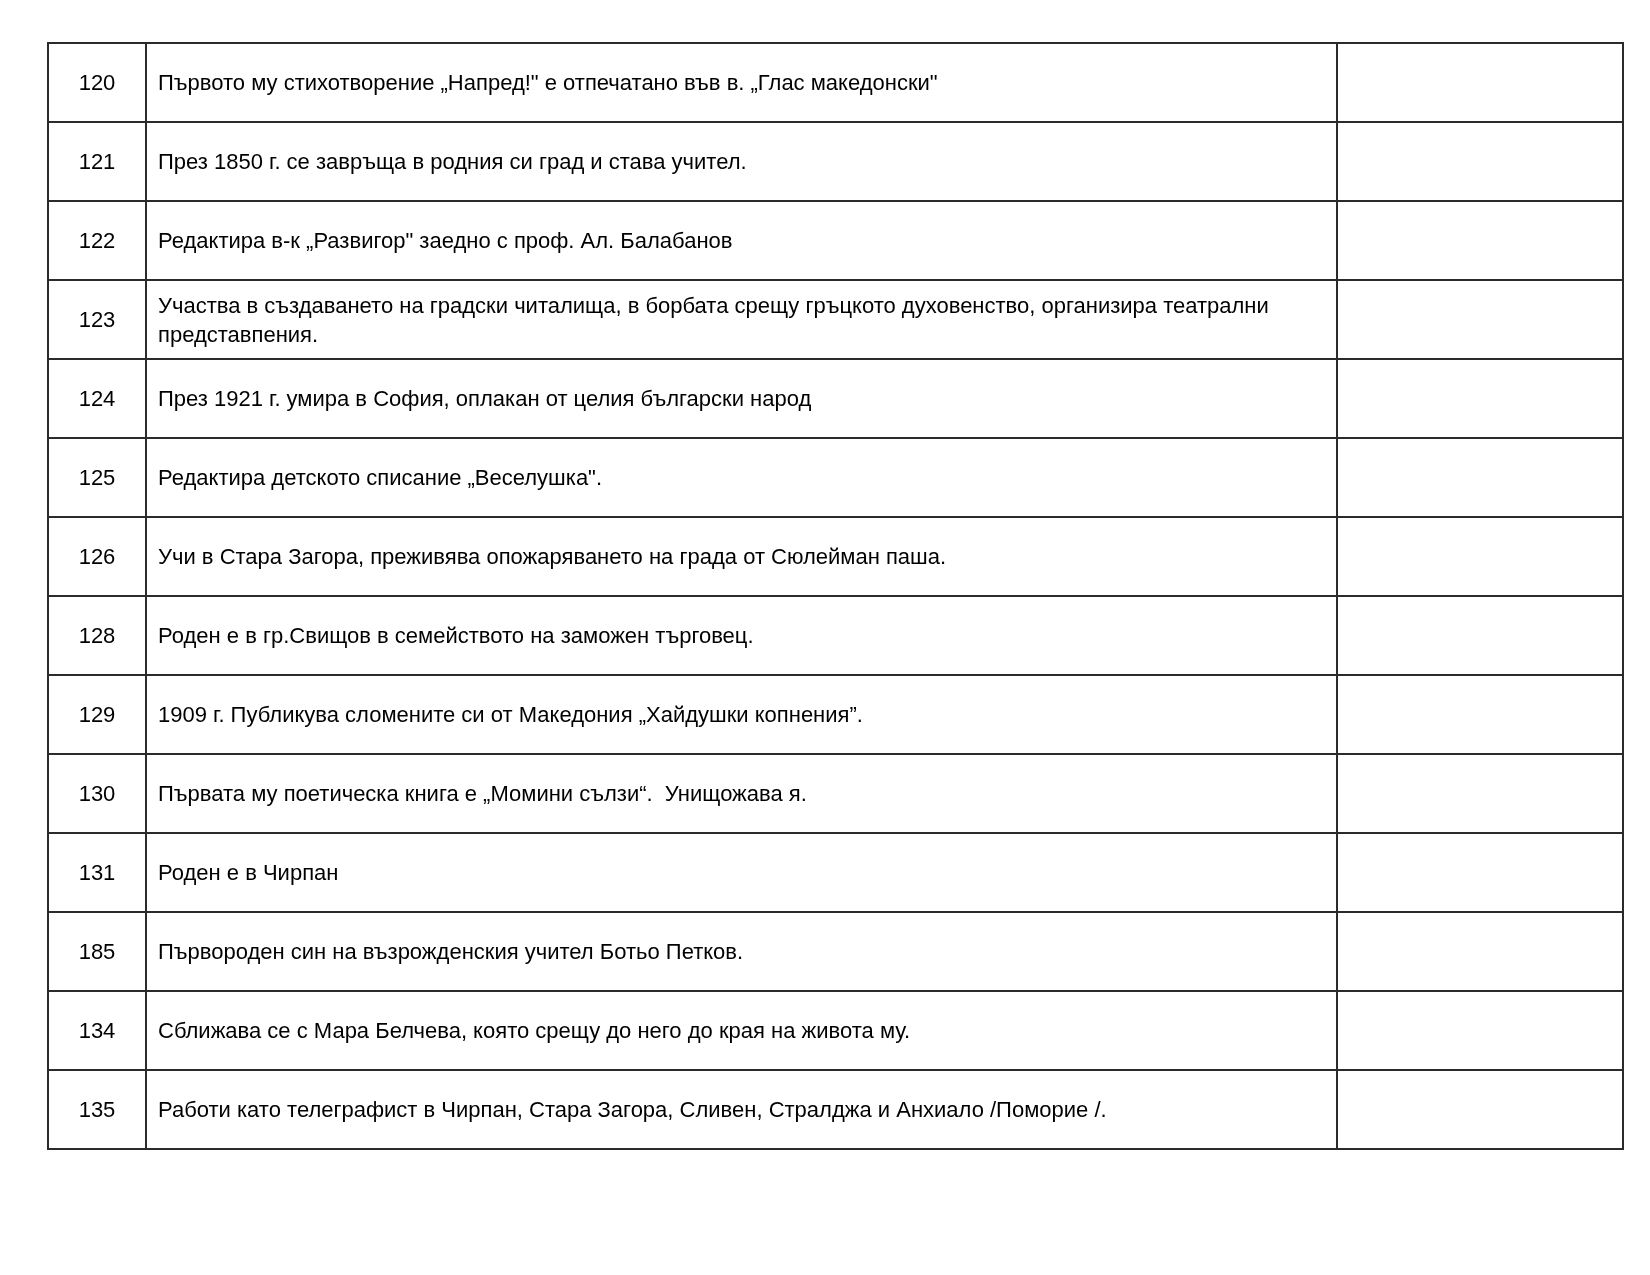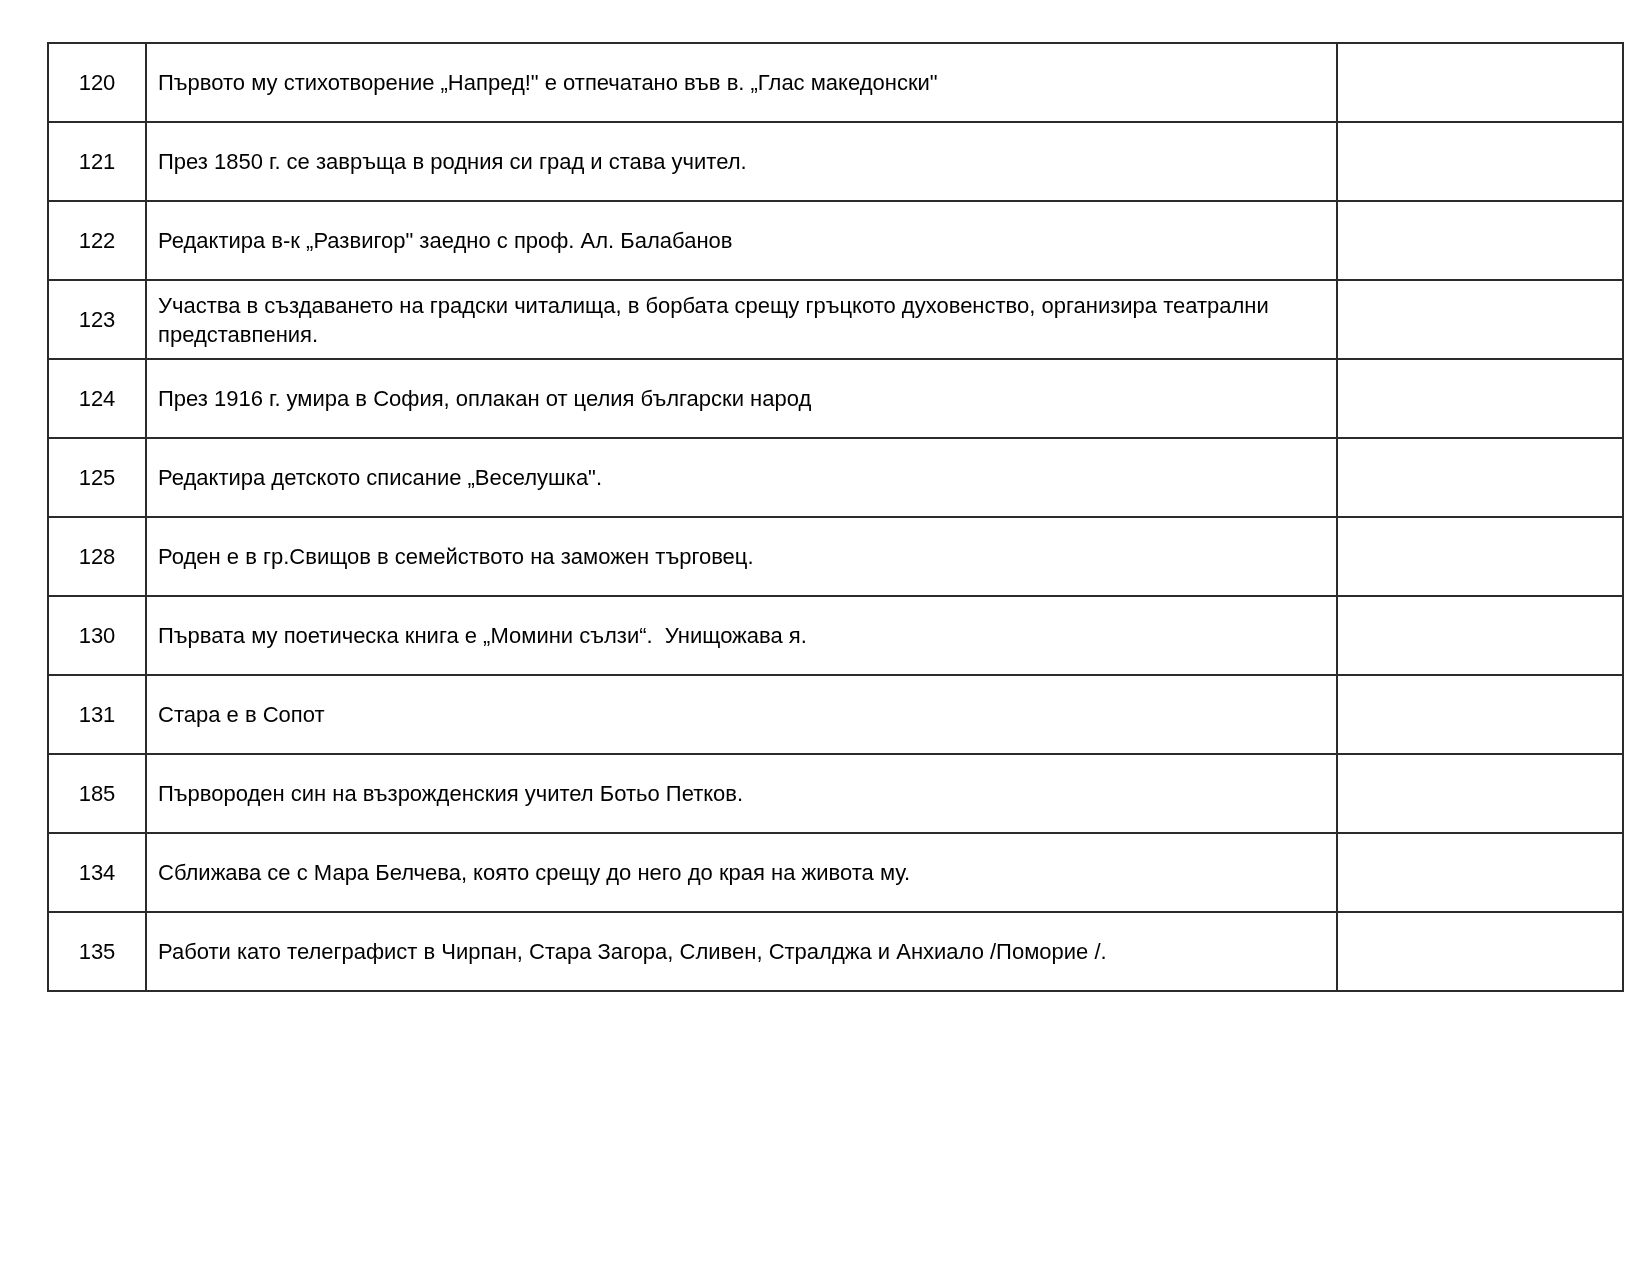--- a/index.html
+++ b/index.html
@@ -81,41 +81,51 @@
           <td class="cell-text">Редактира в-к „Развигор" заедно с проф. Ал. Балабанов</td>
           <td class="cell-answer"></td>
         </tr>
         <tr>
           <td class="cell-num">123</td>
           <td class="cell-text">Участва в създаването на градски читалища, в борбата срещу гръцкото духовенство, организира театрални представпения.</td>
           <td class="cell-answer"></td>
         </tr>
         <tr>
           <td class="cell-num">124</td>
-          <td class="cell-text">През 1916 г. умира в София, оплакан от целия български народ</td>
+          <td class="cell-text">През 1921 г. умира в София, оплакан от целия български народ</td>
           <td class="cell-answer"></td>
         </tr>
         <tr>
           <td class="cell-num">125</td>
           <td class="cell-text">Редактира детското списание „Веселушка".</td>
           <td class="cell-answer"></td>
         </tr>
         <tr>
+          <td class="cell-num">126</td>
+          <td class="cell-text">Учи в Стара Загора, преживява опожаряването на града от Сюлейман паша.</td>
+          <td class="cell-answer"></td>
+        </tr>
+        <tr>
           <td class="cell-num">128</td>
           <td class="cell-text">Роден е в гр.Свищов в семейството на заможен търговец.</td>
+          <td class="cell-answer"></td>
+        </tr>
+        <tr>
+          <td class="cell-num">129</td>
+          <td class="cell-text">1909 г. Публикува сломените си от Македония „Хайдушки копнения”.</td>
           <td class="cell-answer"></td>
         </tr>
         <tr>
           <td class="cell-num">130</td>
           <td class="cell-text">Първата му поетическа книга е „Момини сълзи“.  Унищожава я.</td>
           <td class="cell-answer"></td>
         </tr>
         <tr>
           <td class="cell-num">131</td>
-          <td class="cell-text">Стара е в Сопот</td>
+          <td class="cell-text">Роден е в Чирпан</td>
           <td class="cell-answer"></td>
         </tr>
         <tr>
           <td class="cell-num">185</td>
           <td class="cell-text">Първороден син на възрожденския учител Ботьо Петков.</td>
           <td class="cell-answer"></td>
         </tr>
         <tr>
           <td class="cell-num">134</td>
           <td class="cell-text">Сближава се с Мара Белчева, която срещу до него до края на живота му.</td>

